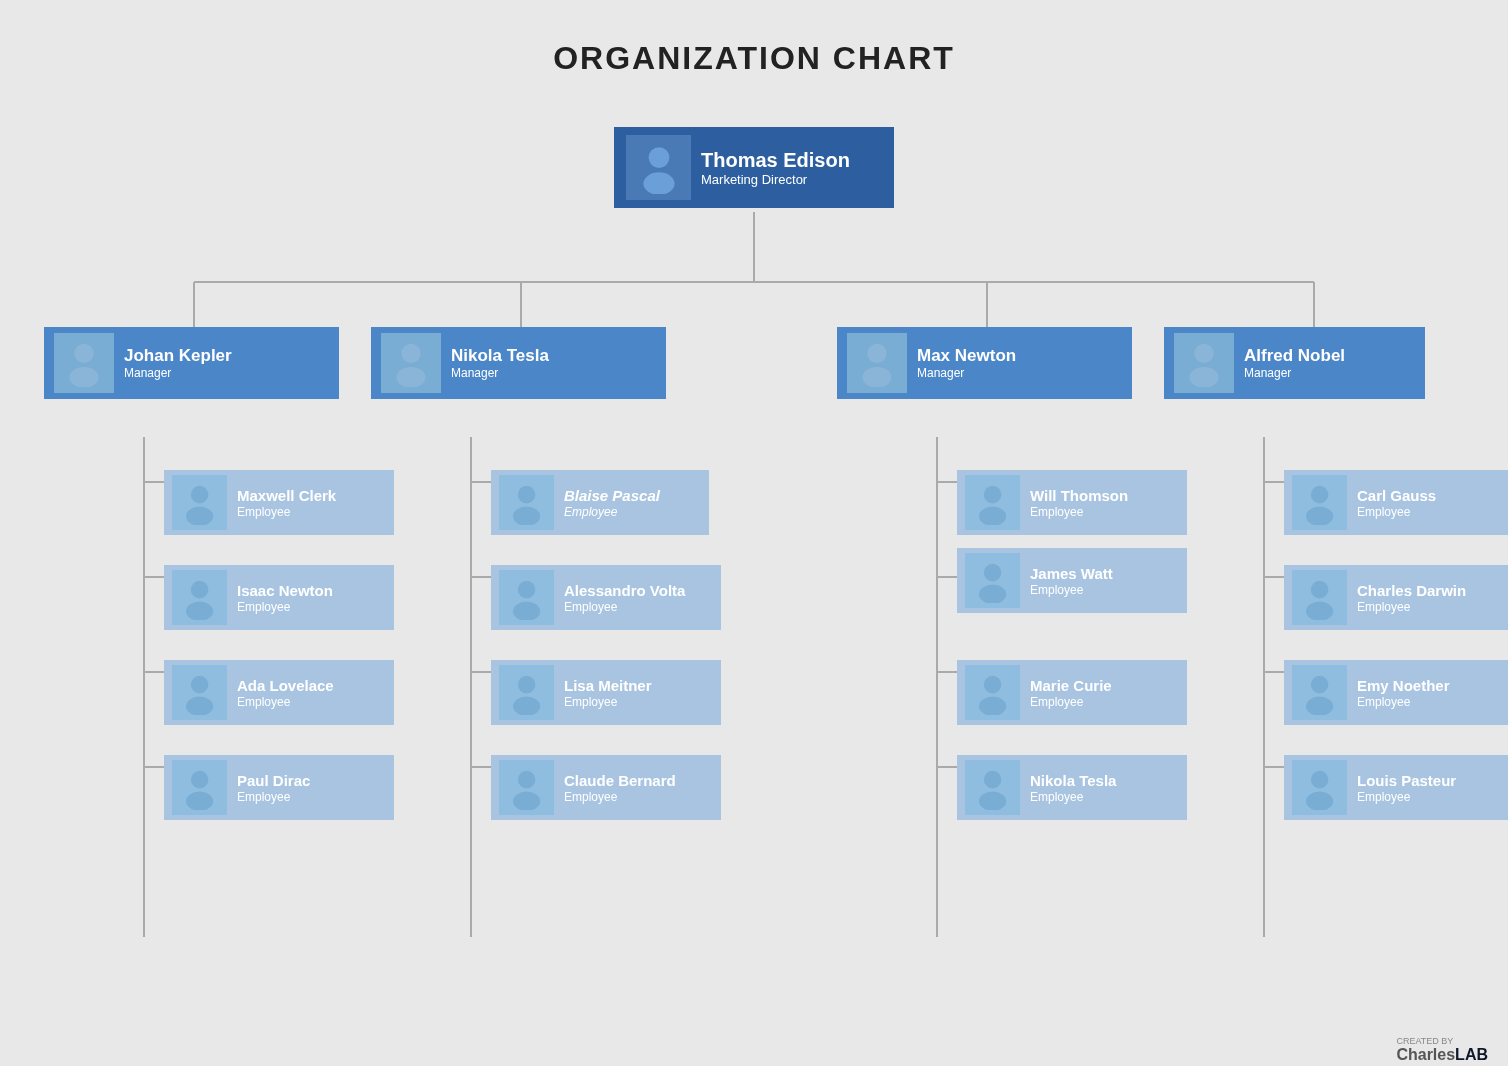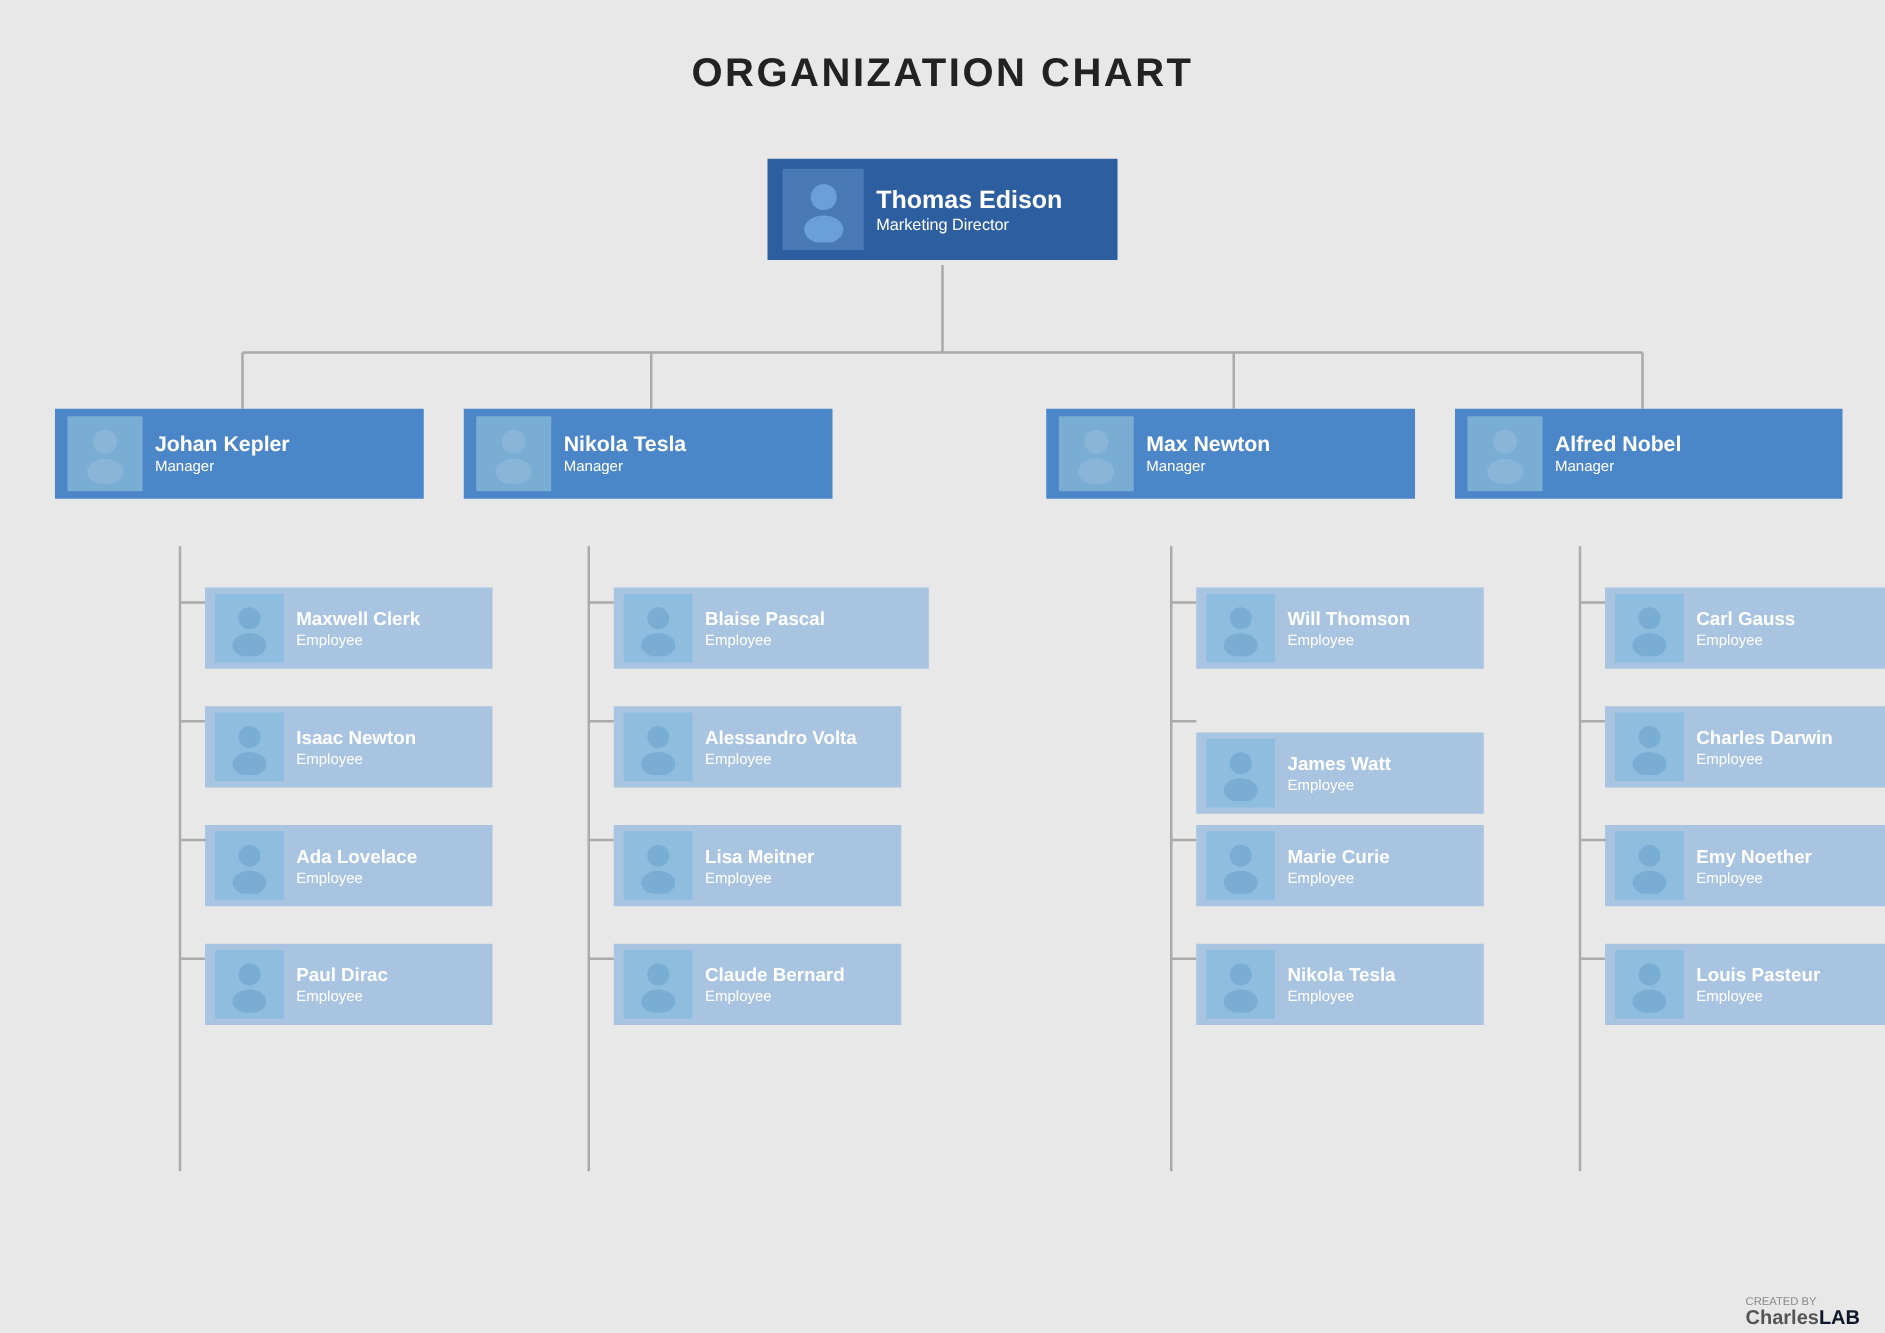--- a/index.html
+++ b/index.html
@@ -240,21 +240,21 @@
           </svg>
         </div>
         <div class="card-text">
           <div class="name">Max Newton</div>
           <div class="role">Manager</div>
         </div>
       </div>
     </div>
 
     <div style="position:absolute; top:220px; left:1120px; width:300px;">
-      <div class="card-manager" style="width:310px;">
+      <div class="card-manager" style="width:261px;">
         <div class="avatar">
           <svg class="person-svg" viewBox="0 0 60 60" xmlns="http://www.w3.org/2000/svg">
             <circle cx="30" cy="18" r="12" fill="#8ab5d8"></circle>
             <ellipse cx="30" cy="48" rx="18" ry="13" fill="#8ab5d8"></ellipse>
           </svg>
         </div>
         <div class="card-text">
           <div class="name">Alfred Nobel</div>
           <div class="role">Manager</div>
         </div>
@@ -312,21 +312,21 @@
           </svg>
         </div>
         <div class="card-text">
           <div class="name" style="font-size:15px;">Paul Dirac</div>
           <div class="role">Employee</div>
         </div>
       </div>
     </div>
 
     <div style="position:absolute; top:348px; left:447px;">
-      <div class="card-employee" style="width:252px;">
+      <div class="card-employee" style="width:218px;font-style:italic;">
         <div class="avatar-sm">
           <svg class="person-svg" viewBox="0 0 55 55" xmlns="http://www.w3.org/2000/svg">
             <circle cx="27" cy="17" r="11" fill="#7aadd4"></circle>
             <ellipse cx="27" cy="44" rx="17" ry="12" fill="#7aadd4"></ellipse>
           </svg>
         </div>
         <div class="card-text">
           <div class="name" style="font-size:15px;">Blaise Pascal</div>
           <div class="role">Employee</div>
         </div>
@@ -382,21 +382,21 @@
             <circle cx="27" cy="17" r="11" fill="#7aadd4"></circle>
             <ellipse cx="27" cy="44" rx="17" ry="12" fill="#7aadd4"></ellipse>
           </svg>
         </div>
         <div class="card-text">
           <div class="name" style="font-size:15px;">Will Thomson</div>
           <div class="role">Employee</div>
         </div>
       </div>
     </div>
-    <div style="position:absolute; top:464px; left:913px;">
+    <div style="position:absolute; top:426px; left:913px;">
       <div class="card-employee" style="width:230px;">
         <div class="avatar-sm">
           <svg class="person-svg" viewBox="0 0 55 55" xmlns="http://www.w3.org/2000/svg">
             <circle cx="27" cy="17" r="11" fill="#7aadd4"></circle>
             <ellipse cx="27" cy="44" rx="17" ry="12" fill="#7aadd4"></ellipse>
           </svg>
         </div>
         <div class="card-text">
           <div class="name" style="font-size:15px;">James Watt</div>
           <div class="role">Employee</div>

